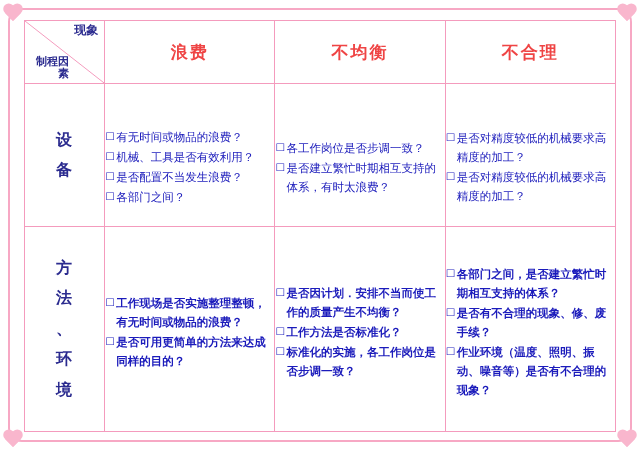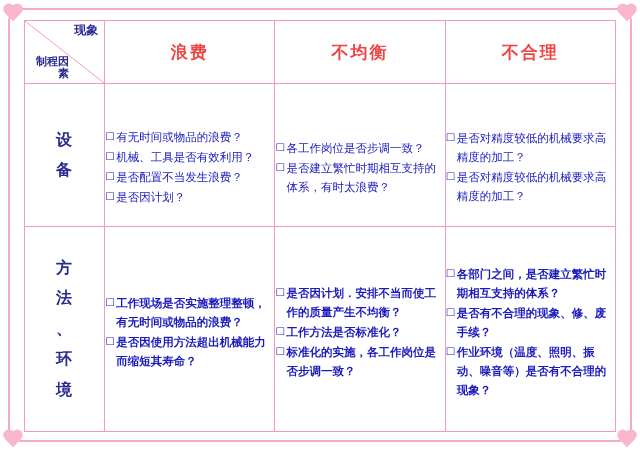--- a/index.html
+++ b/index.html
@@ -210,21 +210,21 @@
             <div class="stack">
               <span>设</span>
               <span>备</span>
             </div>
           </td>
           <td class="cell">
             <ul>
               <li>有无时间或物品的浪费？</li>
               <li>机械、工具是否有效利用？</li>
               <li>是否配置不当发生浪费？</li>
-              <li>是否因计划？</li>
+              <li>各部门之间？</li>
             </ul>
           </td>
           <td class="cell">
             <ul>
               <li>各工作岗位是否步调一致？</li>
               <li>是否建立繁忙时期相互支持的体系，有时太浪费？</li>
             </ul>
           </td>
           <td class="cell">
             <ul>
@@ -240,21 +240,21 @@
               <span>方</span>
               <span>法</span>
               <span>、</span>
               <span>环</span>
               <span>境</span>
             </div>
           </td>
           <td class="cell">
             <ul>
               <li>工作现场是否实施整理整顿，有无时间或物品的浪费？</li>
-              <li>是否因使用方法超出机械能力而缩短其寿命？</li>
+              <li>是否可用更简单的方法来达成同样的目的？</li>
             </ul>
           </td>
           <td class="cell">
             <ul>
               <li>是否因计划．安排不当而使工作的质量产生不均衡？</li>
               <li>工作方法是否标准化？</li>
               <li>标准化的实施，各工作岗位是否步调一致？</li>
             </ul>
           </td>
           <td class="cell">

